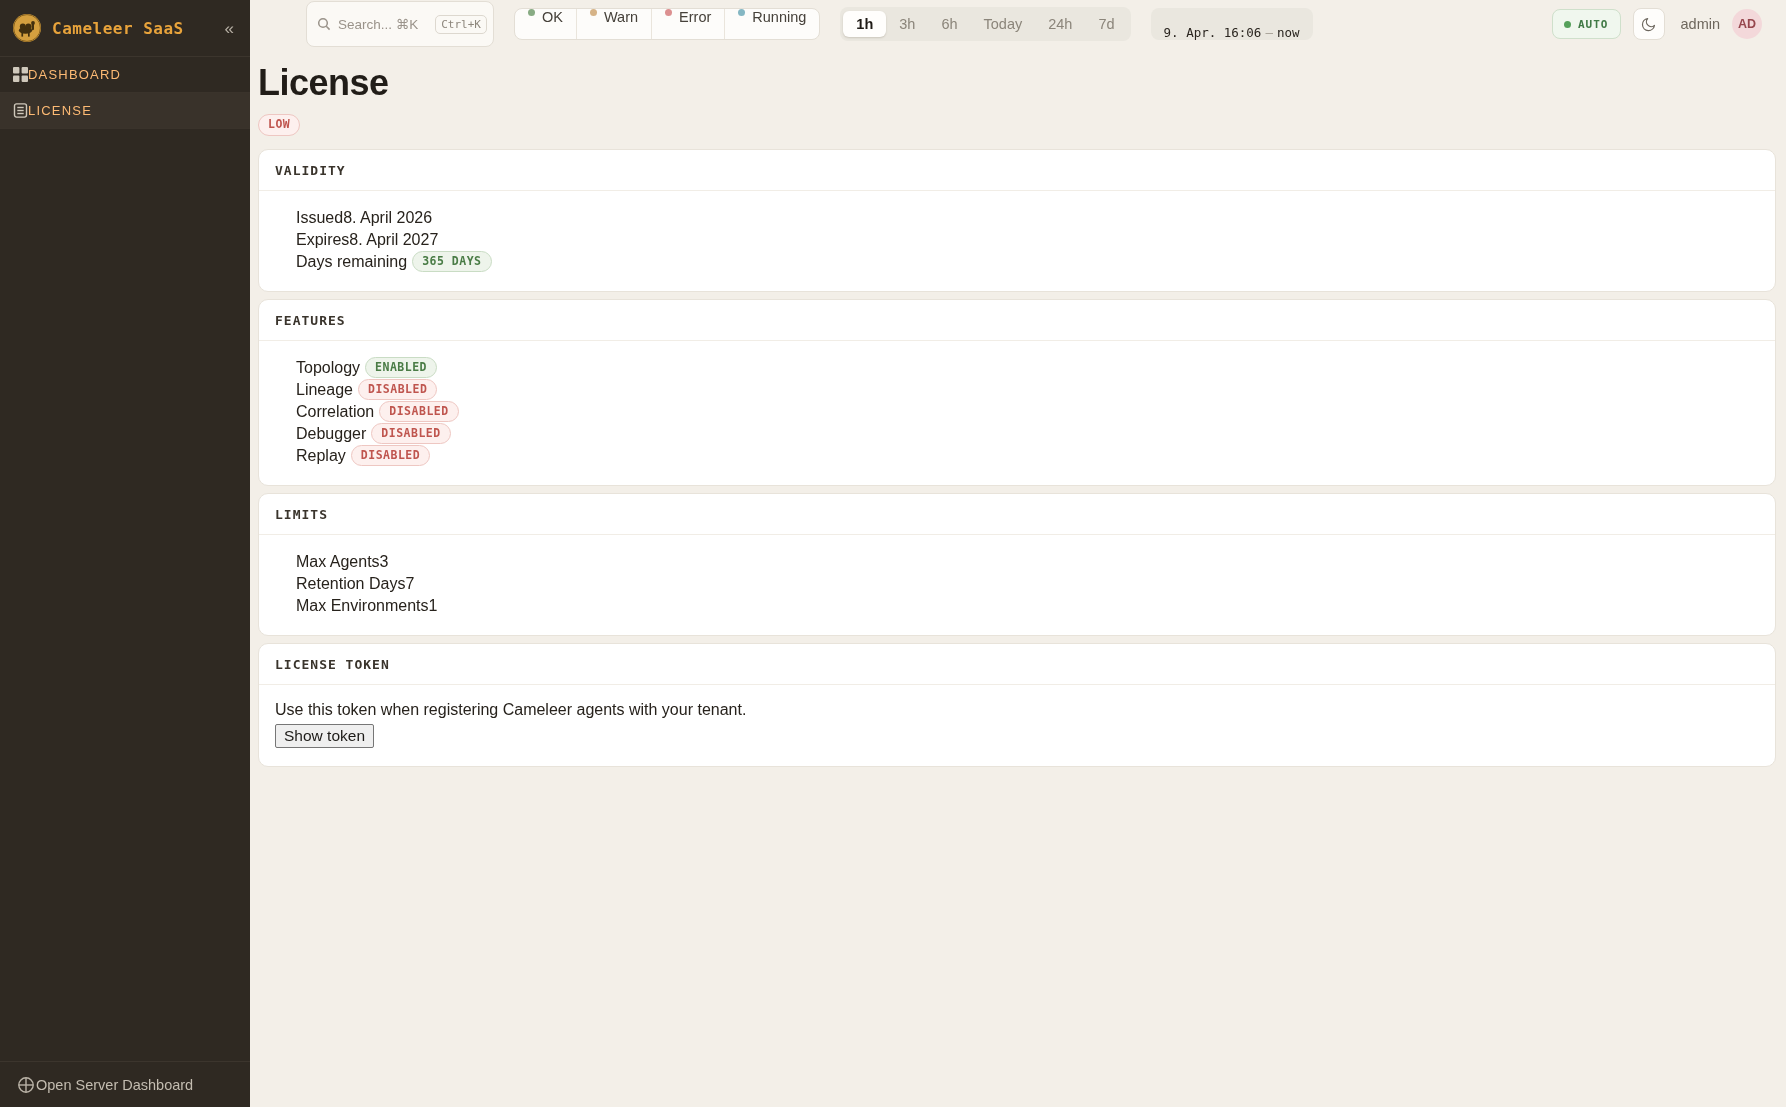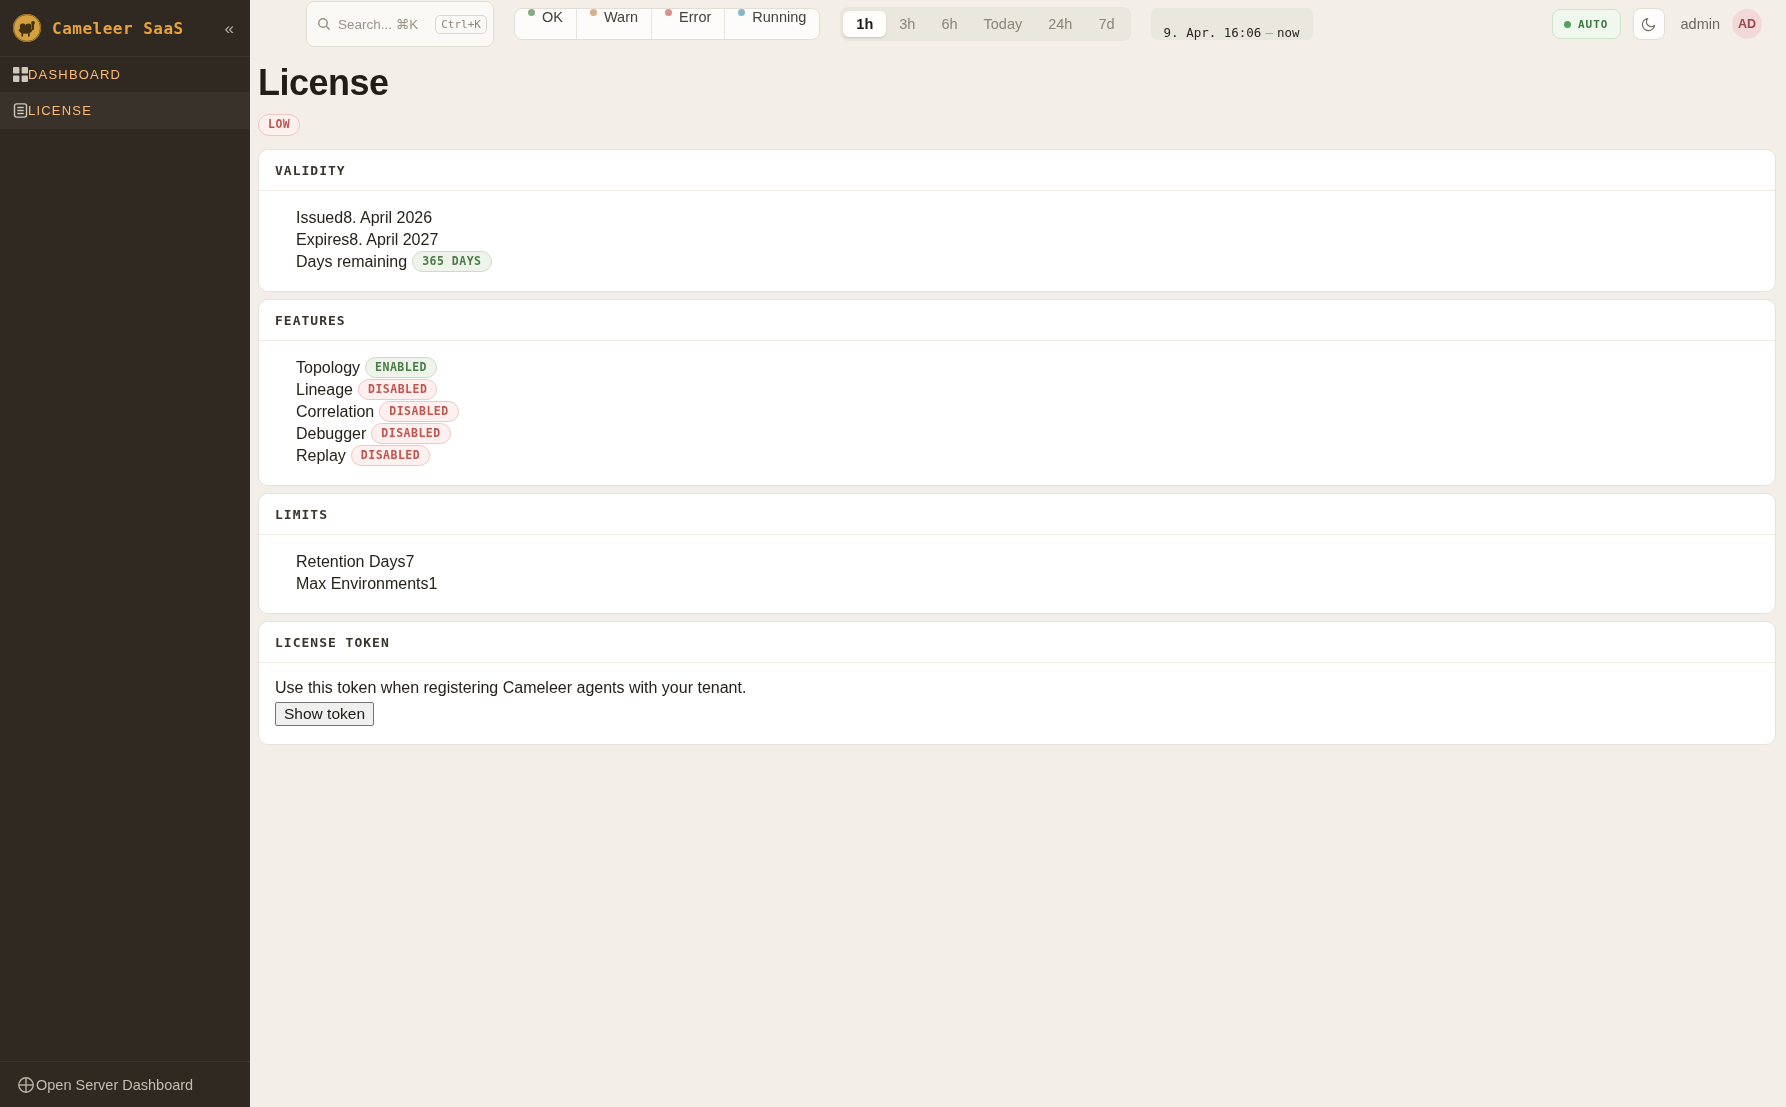--- a/index.html
+++ b/index.html
@@ -235,20 +235,24 @@
               <div class="row">
                 <span class="lbl">Replay</span>
                 <span class="badge red">DISABLED</span>
               </div>
             </div>
           </section>
           <section class="card">
             <div class="card-h">LIMITS</div>
             <div class="card-b">
               <div class="row">
+                <span class="lbl">Max Agents</span>
+                <span class="val">3</span>
+              </div>
+              <div class="row">
                 <span class="lbl">Retention Days</span>
                 <span class="val">7</span>
               </div>
               <div class="row">
                 <span class="lbl">Max Environments</span>
                 <span class="val">1</span>
               </div>
             </div>
           </section>
           <section class="card">

